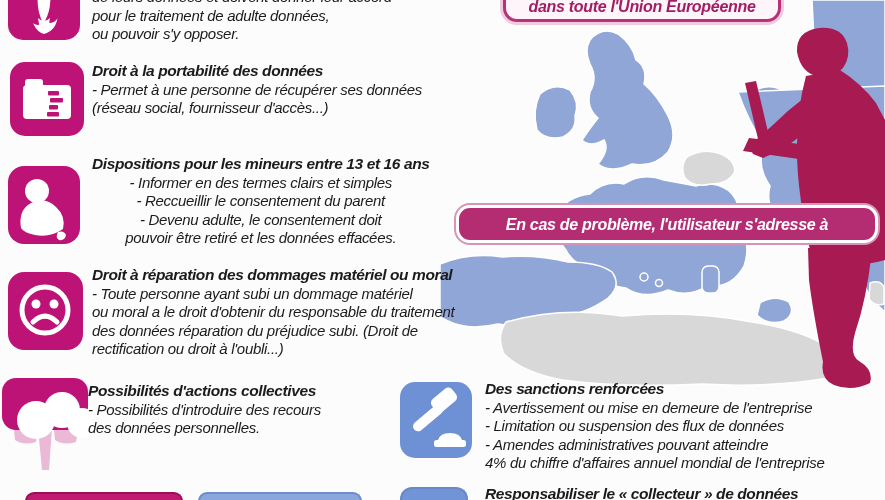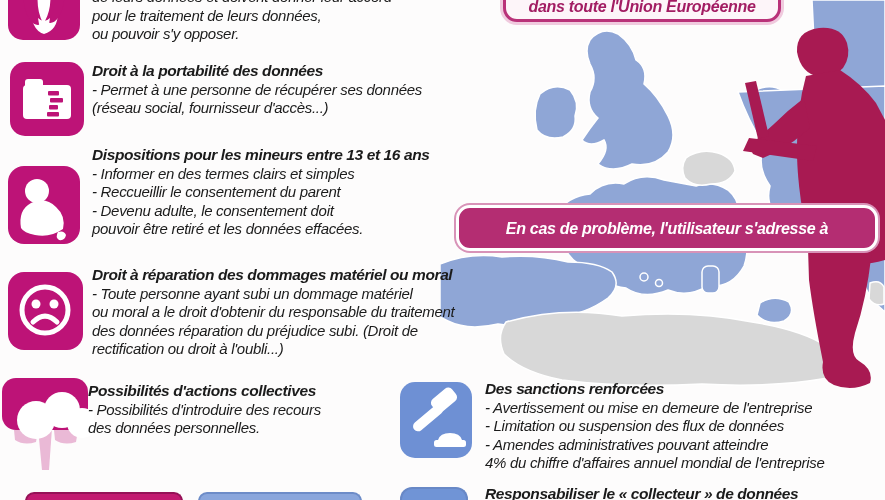--- a/index.html
+++ b/index.html
@@ -15,21 +15,21 @@
   .l{font-size:15px;letter-spacing:-0.3px;line-height:18.5px;}
   .map-svg{position:absolute;left:440px;top:0;width:445px;height:500px;}
   .banner{position:absolute;box-sizing:border-box;text-align:center;}
   .top-banner{
     left:503px;top:-30px;width:278px;height:52px;border-radius:14px;
     background:#fdf5f9;border:3px solid #b93279;box-shadow:0 0 0 3px #f0cade;
     display:flex;align-items:flex-end;justify-content:center;padding-bottom:3px;
   }
   .top-banner .t{font-size:16px;font-weight:bold;color:#a21d63;letter-spacing:-0.3px;}
   .problem-banner{
-    left:456px;top:205px;width:422px;height:46px;border-radius:14px;
+    left:456px;top:205px;width:422px;height:38px;border-radius:14px;
     background:#b42d72;border:3px solid #ffffff;box-shadow:0 0 0 2px #d893b8;
     display:flex;flex-direction:column;align-items:center;justify-content:center;
   }
   .problem-banner .t{font-size:16px;font-weight:bold;color:#ffffff;line-height:19px;letter-spacing:-0.3px;white-space:nowrap;}
   .stub{position:absolute;box-sizing:border-box;}
 </style>
 </head>
 <body>
 
 <div id="stage">
@@ -76,21 +76,21 @@
   <div class="icon" style="left:8px;top:-32px;width:72px;height:72px;">
     <svg viewBox="0 0 72 72">
       <path fill="#fff" d="M22 34 Q22 18 36 18 Q50 18 50 34 L50 44 Q50 62 36 66 Q22 62 22 34 Z"></path>
       <path fill="#bd1377" d="M18 20 Q12 36 22 52 Q28 60 35 55 Q28 42 30 24 Z"></path>
       <path fill="#bd1377" d="M54 18 Q60 34 50 50 Q44 58 37 53 Q44 40 42 22 Z"></path>
       <path fill="#fff" d="M30 50 Q36 56 42 50 L40 62 L32 62 Z"></path>
     </svg>
   </div>
   <div class="blk" style="left:92px;top:-12px;">
     <div class="l">de leurs données et doivent donner leur accord</div>
-    <div class="l">pour le traitement de leurs données,</div>
+    <div class="l">pour le traitement de adulte données,</div>
     <div class="l">ou pouvoir s'y opposer.</div>
   </div>
 
   <div class="icon" style="left:10px;top:62px;width:74px;height:74px;">
     <svg viewBox="0 0 74 74">
       <rect x="15" y="17" width="18" height="11" rx="3" fill="#fff"></rect>
       <rect x="13" y="23" width="48" height="34" rx="4" fill="#fff"></rect>
       <rect x="38" y="29" width="11" height="4.5" rx="1" fill="#bd1377"></rect>
       <rect x="40" y="36" width="13" height="4.5" rx="1" fill="#bd1377"></rect>
       <rect x="39" y="43" width="9" height="4.5" rx="1" fill="#bd1377"></rect>
@@ -103,21 +103,21 @@
     <div class="l">(réseau social, fournisseur d'accès...)</div>
   </div>
 
   <div class="icon" style="left:8px;top:166px;width:72px;height:78px;border-radius:16px;">
     <svg viewBox="0 0 72 78">
       <circle cx="29" cy="25" r="12" fill="#fff"></circle>
       <path fill="#fff" d="M13 62 Q10 44 23 37 Q37 30 48 41 Q58 50 55 63 Q42 72 27 69 Q16 67 13 62 Z"></path>
       <path fill="#fff" d="M50 66 Q56 64 58 69 Q57 75 51 74 Q47 71 50 66 Z"></path>
     </svg>
   </div>
-  <div class="blk" style="left:92px;top:146px;">
+  <div class="blk" style="left:92px;top:155px;text-align:center;">
     <div class="h">Dispositions pour les mineurs entre 13 et 16 ans</div>
     <div class="l">- Informer en des termes clairs et simples</div>
     <div class="l">- Reccueillir le consentement du parent</div>
     <div class="l">- Devenu adulte, le consentement doit</div>
     <div class="l">pouvoir être retiré et les données effacées.</div>
   </div>
 
   <div class="icon" style="left:8px;top:272px;width:75px;height:78px;border-radius:16px;">
     <svg viewBox="0 0 75 78">
       <circle cx="37" cy="38" r="23" fill="none" stroke="#fff" stroke-width="5"></circle>

